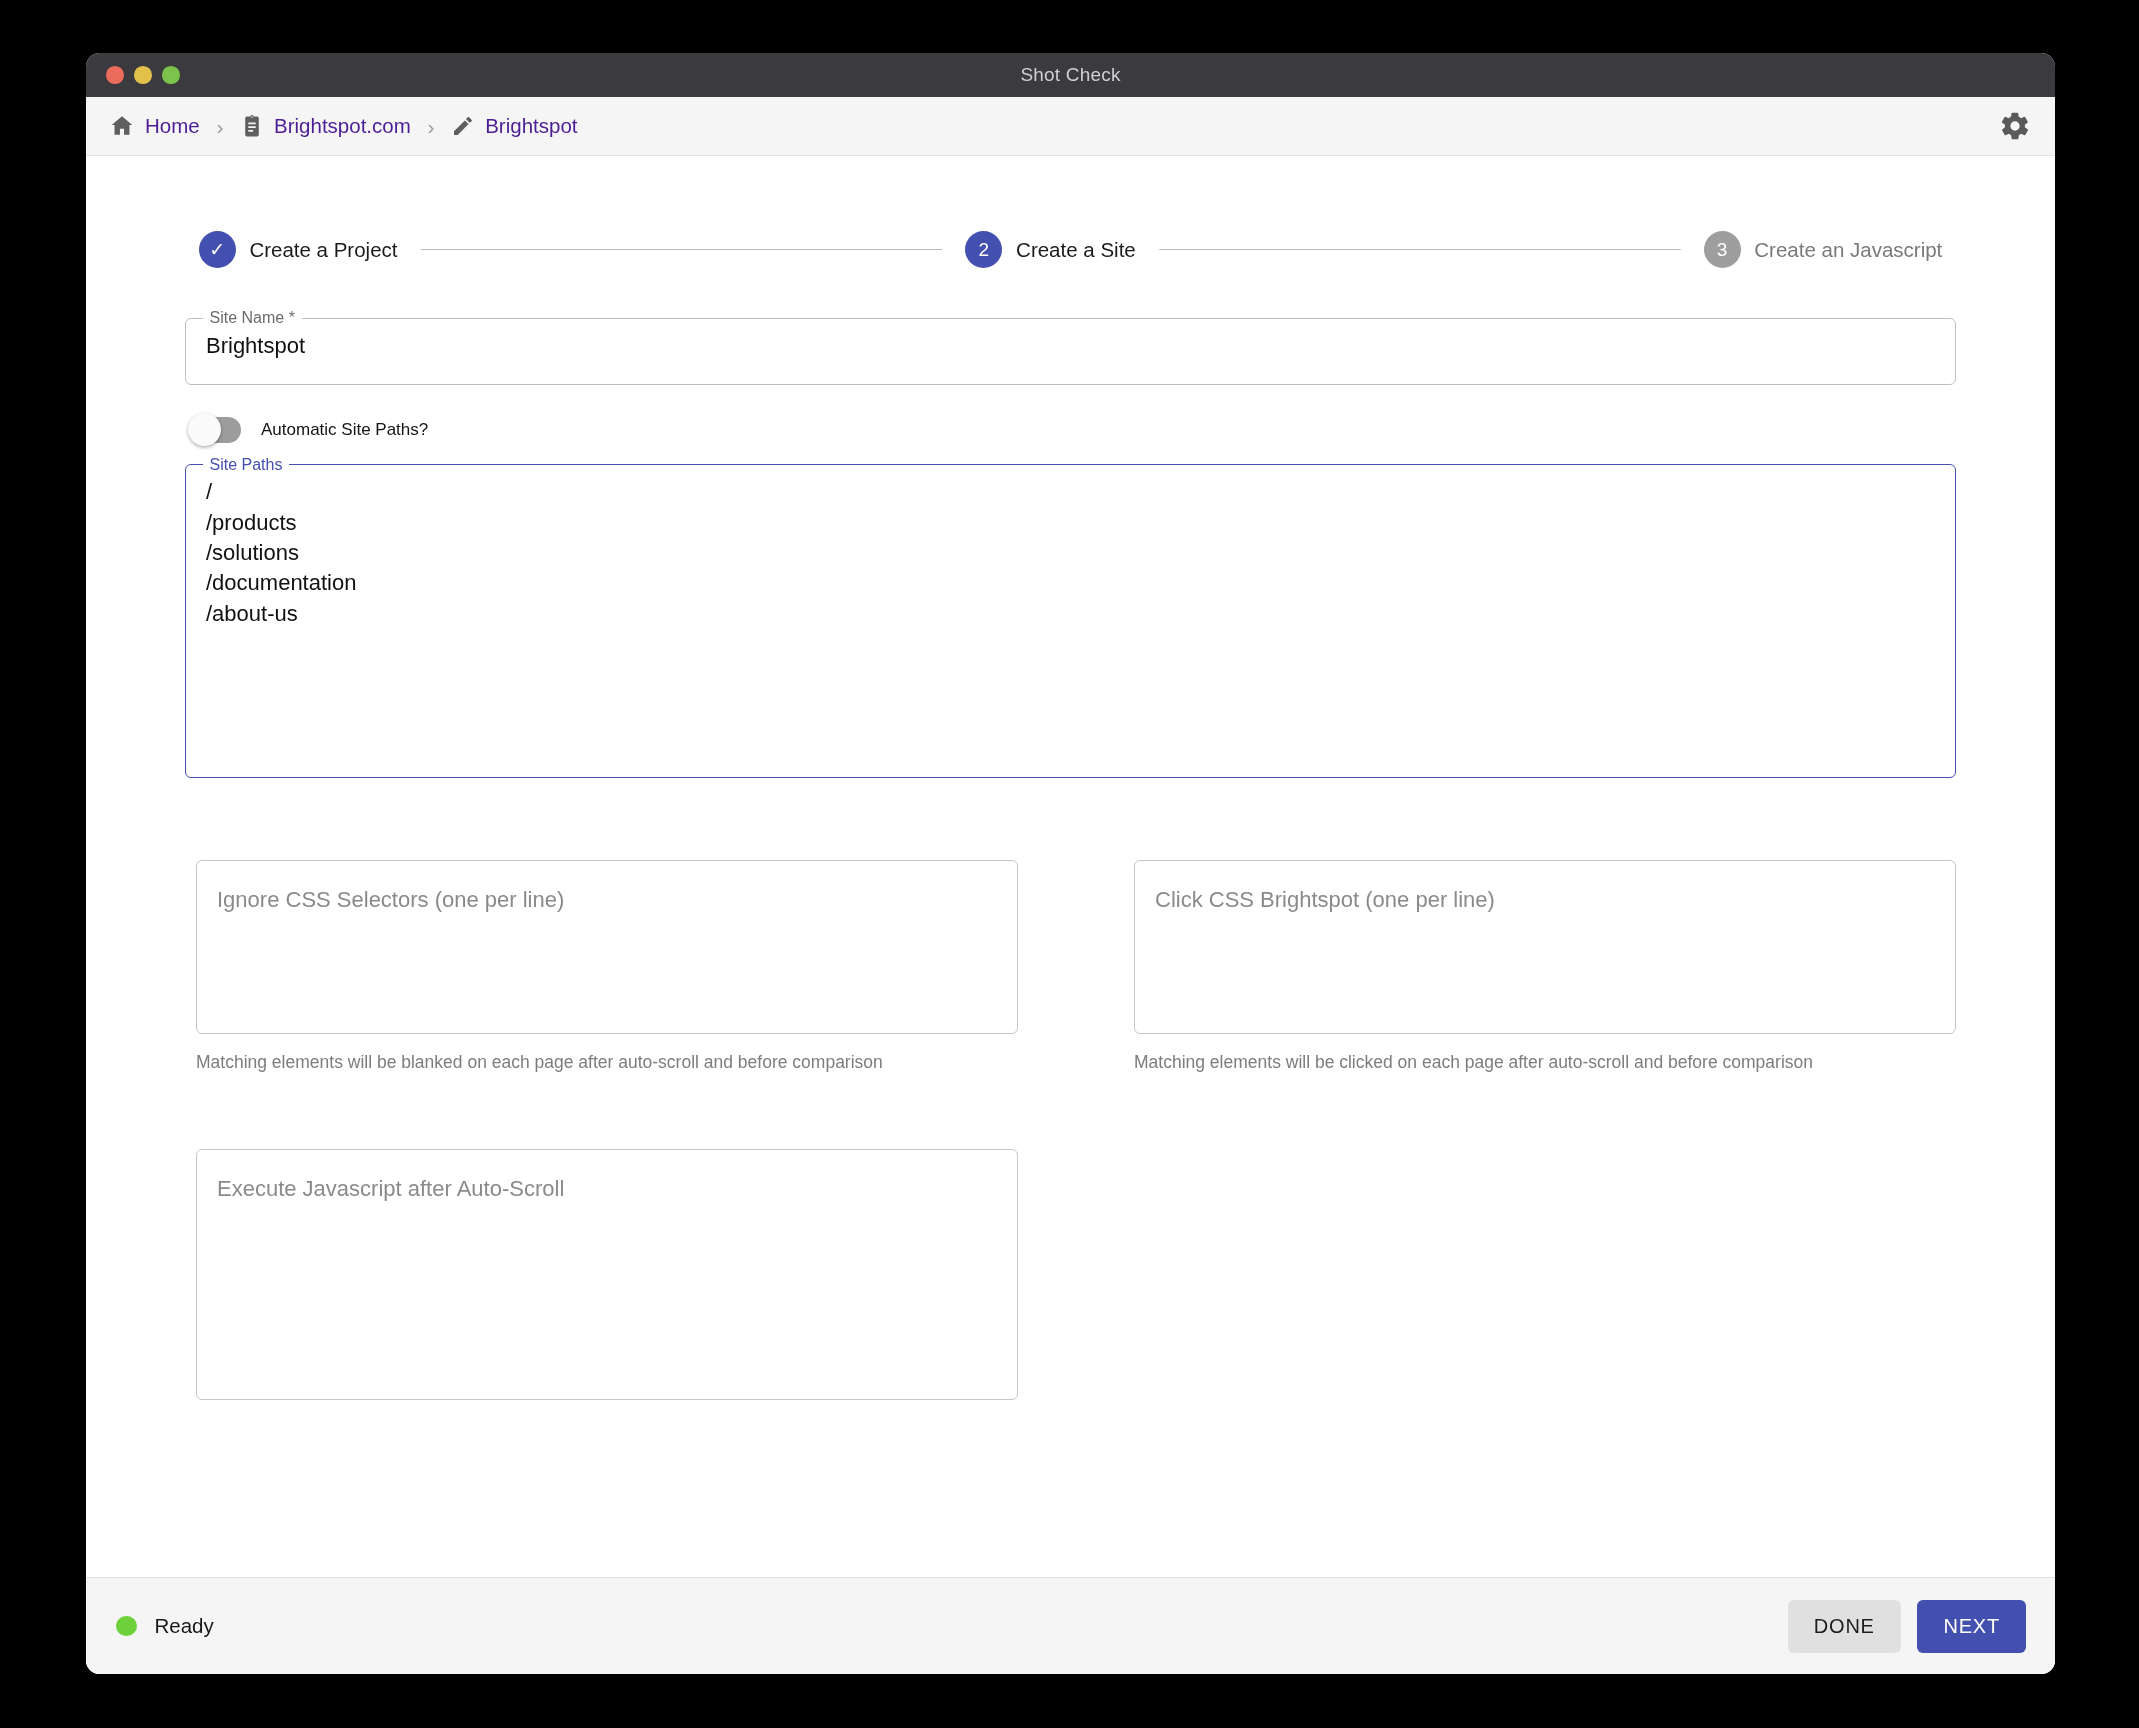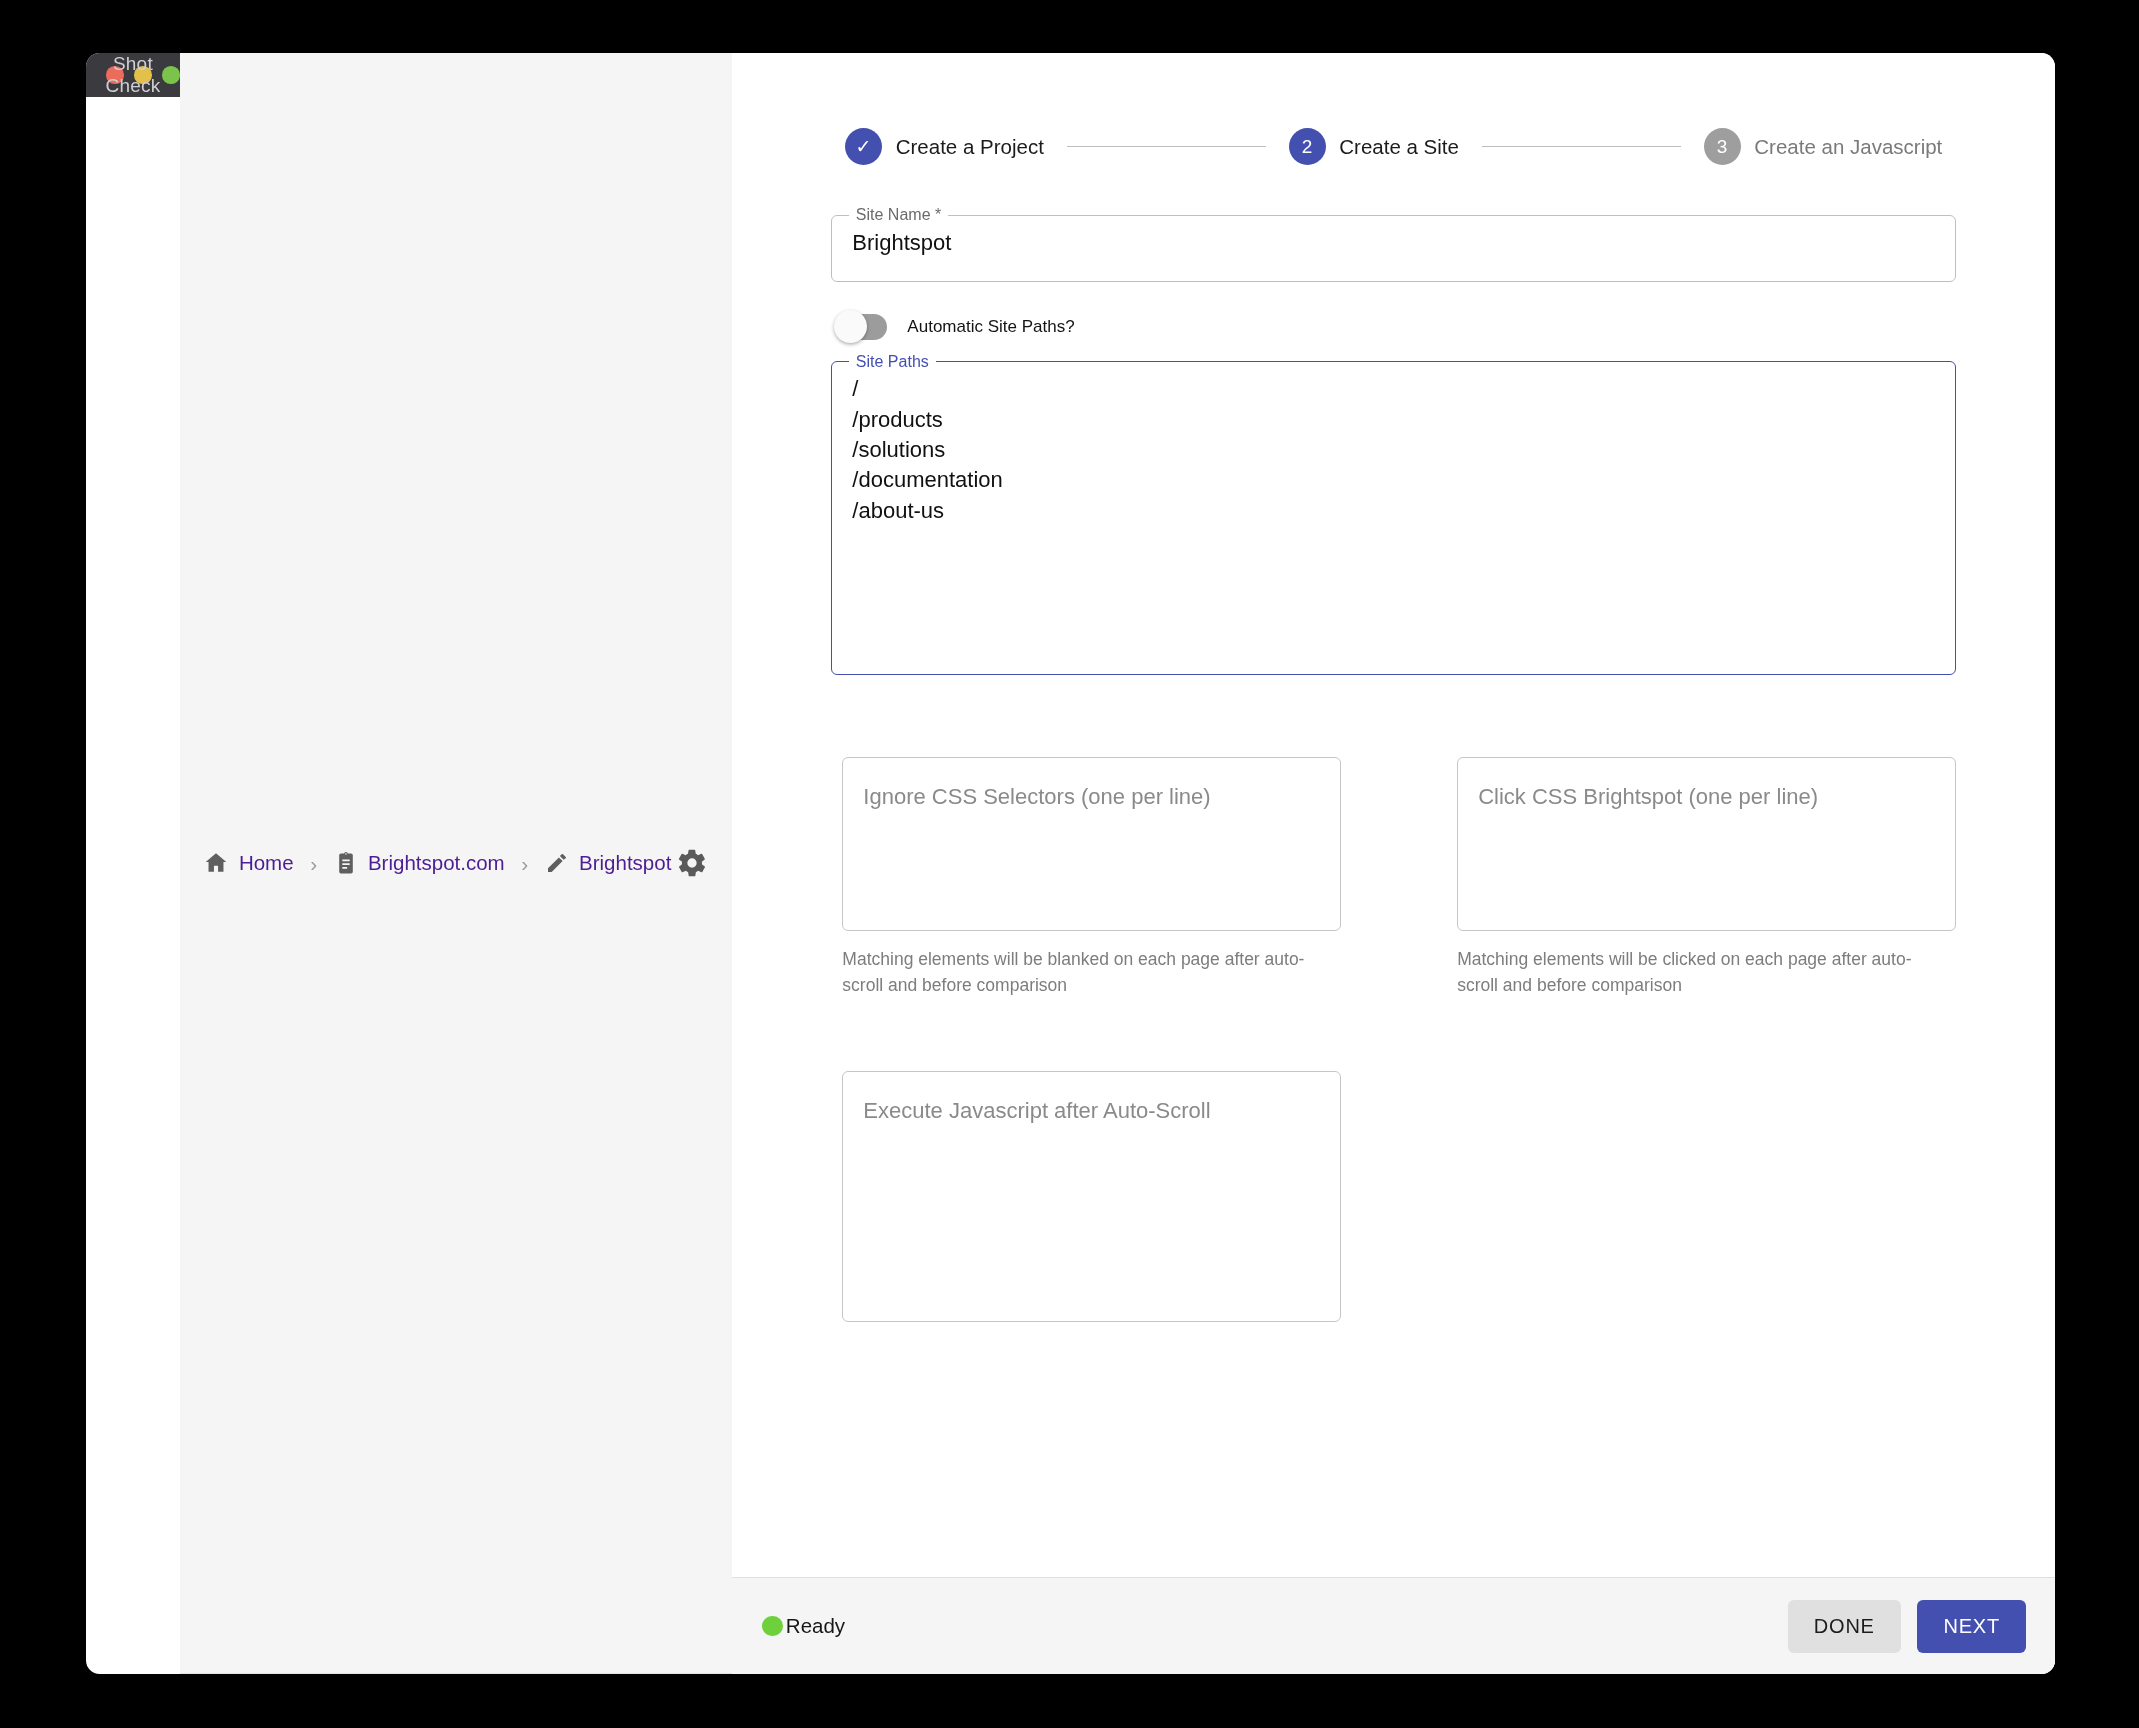--- a/index.html
+++ b/index.html
@@ -17,21 +17,21 @@
     position: absolute;
     left: 86px;
     top: 53px;
     width: 1969px;
     height: 1621px;
     border-radius: 13.7px;
     overflow: hidden;
     background: #ffffff;
     box-shadow: 0 7.6px 30px rgba(0,0,0,0.55);
     display: flex;
-    flex-direction: row;
+    flex-direction: column;
   }
 
   .titlebar {
     height: 44px;
     flex: 0 0 44px;
     background: #3b3b3f;
     display: flex;
     align-items: center;
     position: relative;
   }
@@ -231,21 +231,21 @@
     background: #f5f5f5;
     border-top: 0.8px solid #e0e0e0;
     display: flex;
     align-items: center;
     padding: 0 29px 0 30px;
     z-index: 5;
   }
   .status {
     display: flex;
     align-items: center;
-    gap: 3px;
+    gap: 18px;
     font-size: 20.5px;
     color: #171717;
   }
   .status-dot {
     width: 20.5px; height: 20.5px;
     border-radius: 50%;
     background: #6ed13c;
   }
   .footer-actions {
     margin-left: auto;

